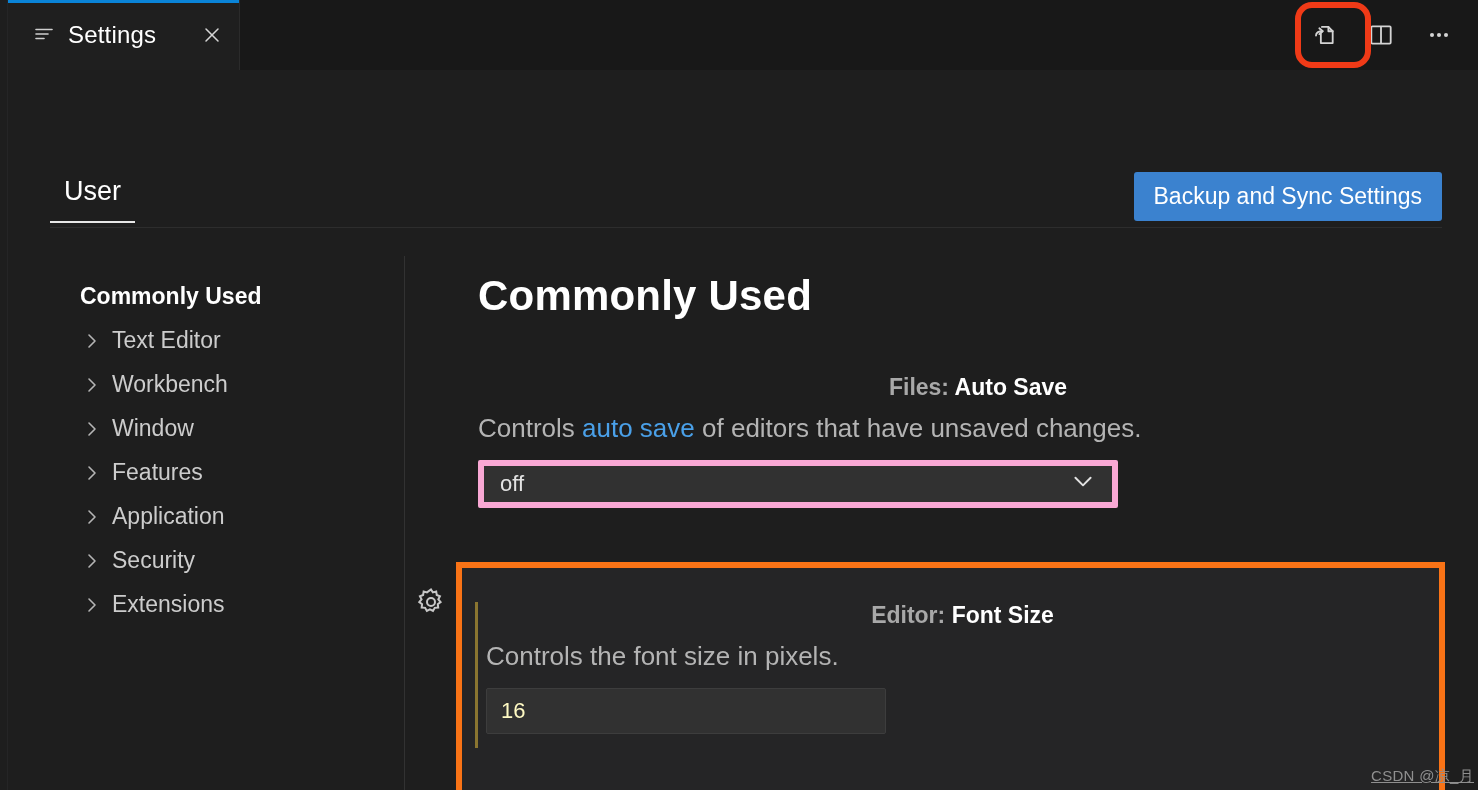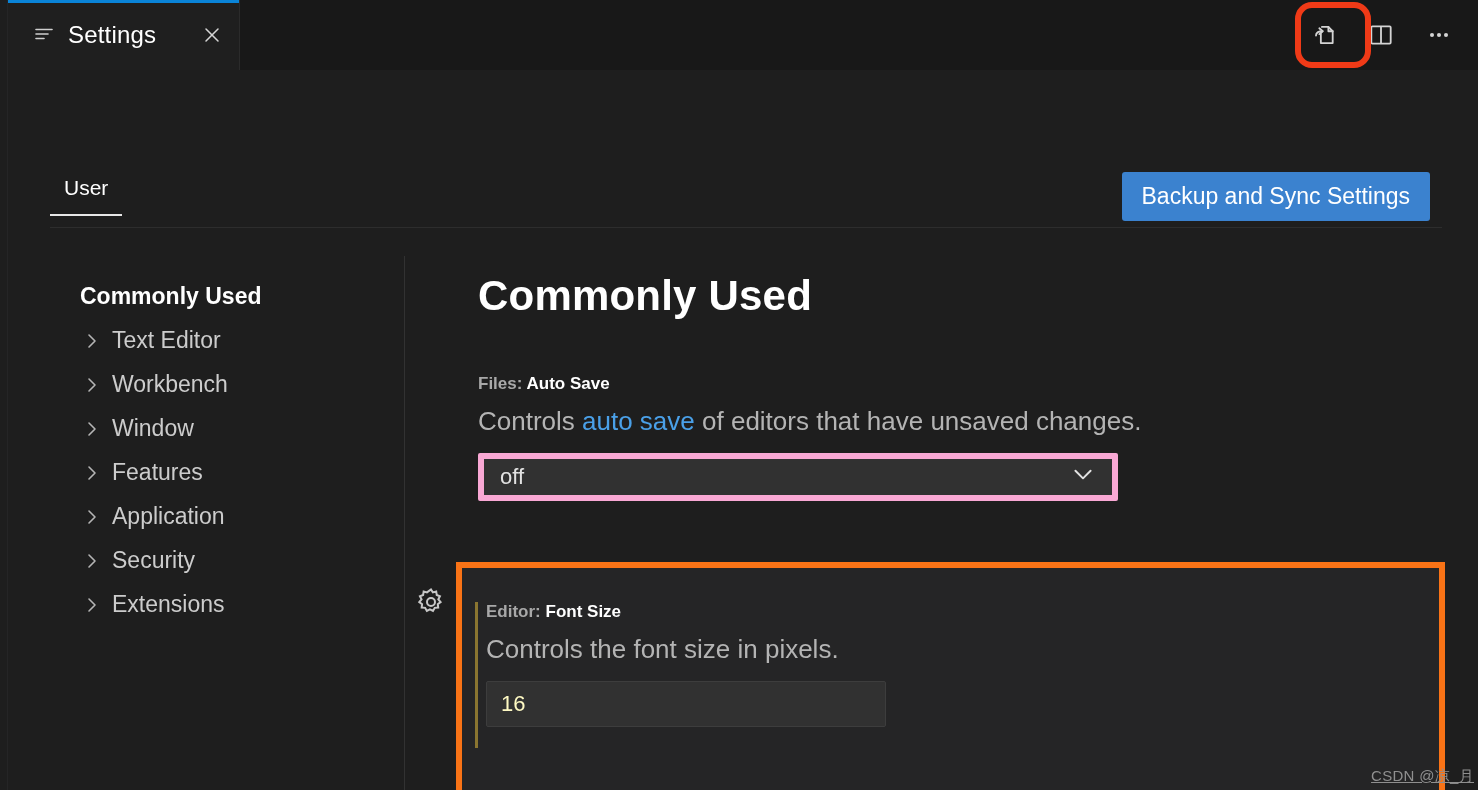--- a/index.html
+++ b/index.html
@@ -101,31 +101,31 @@
     color: #c9c9c9;
   }
 
   
   .scope-row {
     position: absolute; left: 50px; top: 172px;
     width: 1392px; height: 60px;
   }
   .scope-tabs { display: flex; align-items: flex-start; gap: 16px; height: 56px; }
   .scope-tab {
-    font-size: 21px; color: #9d9d9d;
+    font-size: 27px; color: #9d9d9d;
     padding: 4px 14px 14px 14px;
     border-bottom: 2px solid transparent;
   }
   .scope-tab.active { color: #ffffff; border-bottom-color: #e7e7e7; }
   .scope-underline {
     position: absolute; left: 0; top: 55px;
     width: 1392px; height: 1px; background: #2d2d2d;
   }
   .sync-btn {
-    position: absolute; right: 12px; top: 0;
+    position: absolute; right: 0; top: 0;
     background: #3b82cf; color: #ffffff;
     font-size: 23px;
     padding: 11px 20px;
     border: none; border-radius: 3px;
     font-family: "Liberation Sans", sans-serif;
     white-space: nowrap;
   }
 
   
   .body-split {
@@ -163,22 +163,23 @@
   .settings-title {
     position: absolute; left: 73px; top: 16px;
     font-size: 42px; font-weight: bold; color: #ffffff;
     letter-spacing: .2px;
   }
 
   .setting-row { position: absolute; left: 0; }
   .setting-row.plain { top: 118px; width: 1073px; }
   .setting-inner { padding-left: 73px; }
   .setting-title {
-    font-size: 17px; color: #a8a8a8; font-weight: bold;
+    font-size: 23px; color: #a8a8a8; font-weight: bold;
     margin-bottom: 12px;
+    text-align: center;
   }
   .setting-title b { color: #ffffff; font-weight: bold; }
   .setting-desc {
     font-size: 26px; color: #b4b4b4;
     margin-bottom: 16px;
   }
   .setting-desc a { color: #4aa0e8; text-decoration: none; }
 
   .select-box {
     width: 640px; height: 48px;

